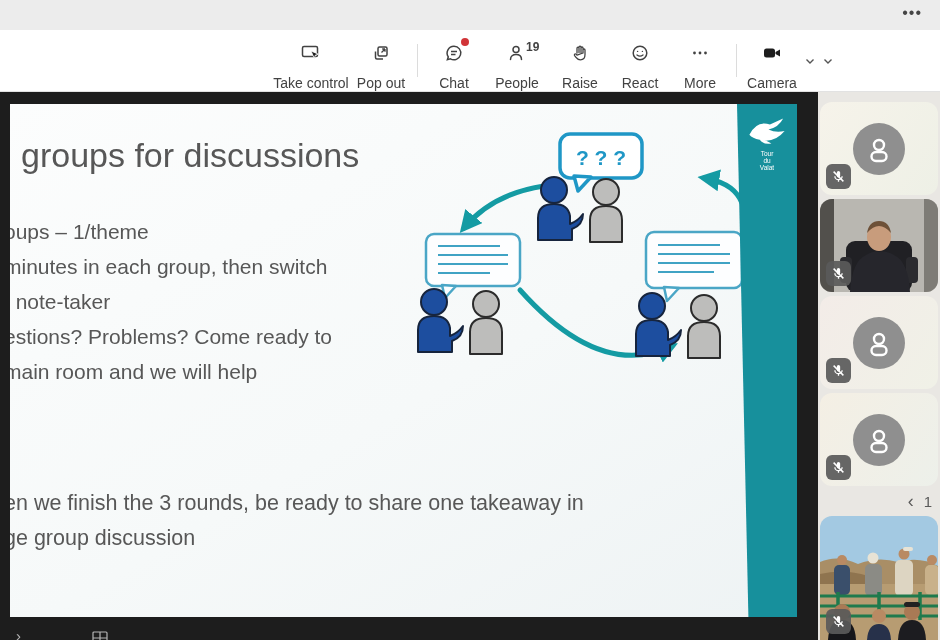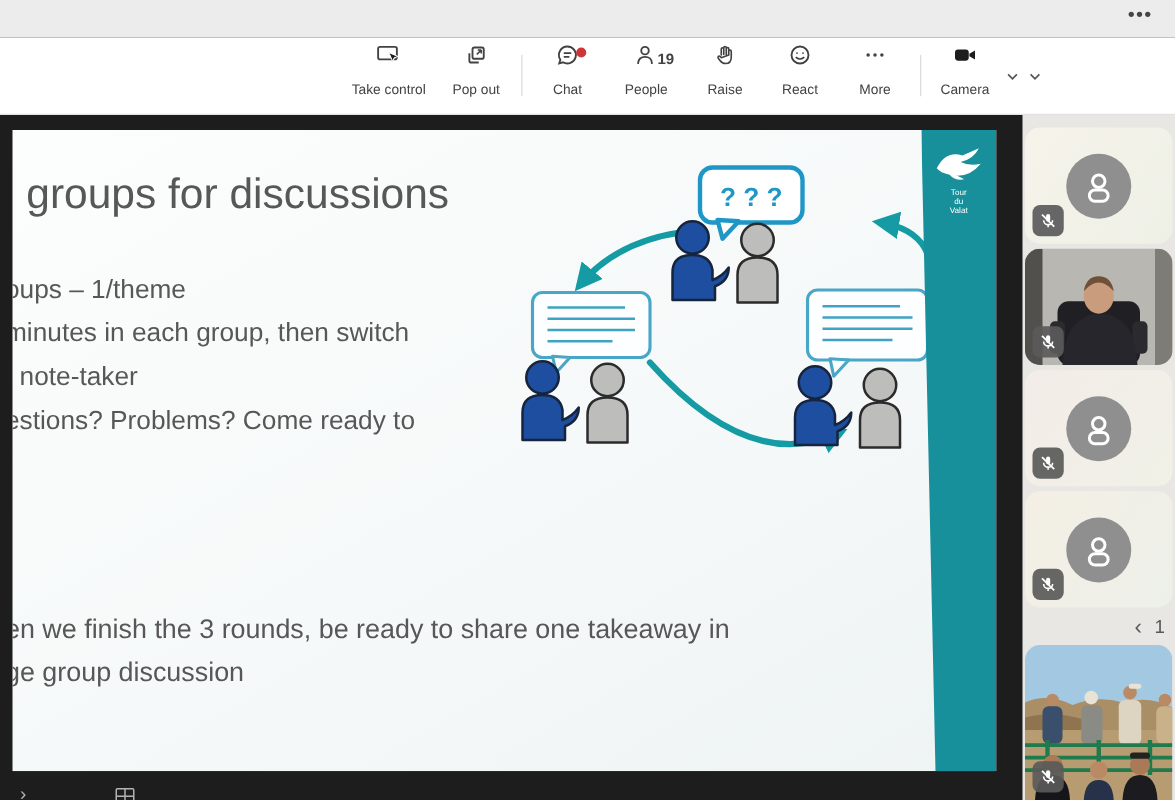--- a/index.html
+++ b/index.html
@@ -6,23 +6,23 @@
   html,body { width:940px; height:640px; font-family:"Liberation Sans", sans-serif; background:#1d1d1d; overflow:hidden; }
   .screen { position:relative; width:940px; height:640px; background:#1d1d1d; }
 
   
   .titlebar { position:absolute; left:0; top:0; width:940px; height:30px; background:#ececec; }
   .titlebar-more { position:absolute; right:18px; top:4px; font-size:16px; letter-spacing:1px; color:#454545; cursor:pointer; }
 
   
   .toolbar { position:absolute; left:0; top:30px; width:940px; height:62px; background:#ffffff; border-bottom:1px solid #e2e2e2; display:flex; align-items:stretch; }
   .tb-spacer { width:271px; }
-  .tbtn { position:relative; width:60px; border:none; background:transparent; display:flex; flex-direction:column; align-items:center; justify-content:flex-start; gap:12px; cursor:pointer; padding-top:4px; }
+  .tbtn { position:relative; width:60px; border:none; background:transparent; display:flex; flex-direction:column; align-items:center; justify-content:flex-end; gap:12px; cursor:pointer; padding-top:4px; }
   .tbtn.wide { width:80px; }
-  .tbtn .tlabel { font-size:11px; color:#424242; white-space:nowrap; }
+  .tbtn .tlabel { font-size:14px; color:#424242; white-space:nowrap; }
   .tbtn svg { display:block; }
   .tb-divider { width:1px; background:#dcdcdc; margin:14px 6px; }
   .badge-dot { position:absolute; top:8px; left:50%; margin-left:7px; width:8px; height:8px; border-radius:50%; background:#d13438; }
   .people-count { position:absolute; top:10px; left:50%; margin-left:9px; font-size:12px; font-weight:bold; color:#424242; }
   .chev { display:flex; align-items:center; justify-content:center; width:18px; cursor:pointer; }
   .devgroup { display:flex; }
 
   
   .stage { position:absolute; left:0; top:92px; width:818px; height:548px; background:#1d1d1d; }
   .slide { position:absolute; left:10px; top:12px; width:787px; height:513px; background:linear-gradient(150deg,#fcfdfd 0%,#f6f9f9 55%,#eef3f4 100%); overflow:hidden; }
@@ -175,20 +175,21 @@
   <div class="stage">
     <div class="slide">
 
       <div class="slide-title">l groups for discussions</div>
 
       <div class="slide-bullets">
         <div>oups – 1/theme</div>
         <div>minutes in each group, then switch</div>
         <div>/ note-taker</div>
         <div>estions? Problems? Come ready to</div>
+        <div>main room and we will help</div>
       </div>
 
       <div class="slide-closing">
         <div>en we finish the 3 rounds, be ready to share one takeaway in</div>
         <div>ge group discussion</div>
       </div>
 
       <svg class="illus" width="340" height="262" viewBox="0 0 340 262">
         <defs>
           <marker id="ah" viewBox="0 0 10 10" refX="7" refY="5" markerWidth="4.4" markerHeight="4.4" orient="auto-start-reverse">

